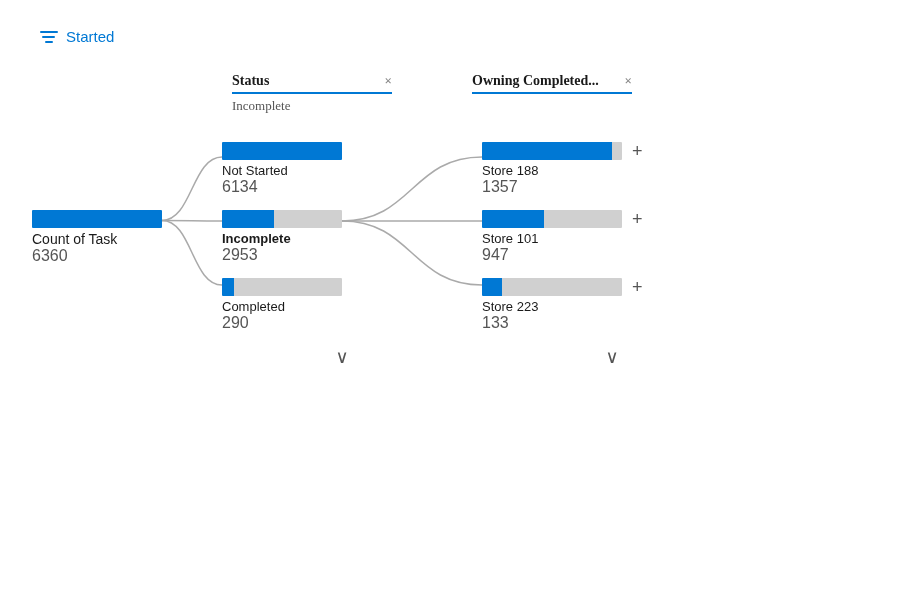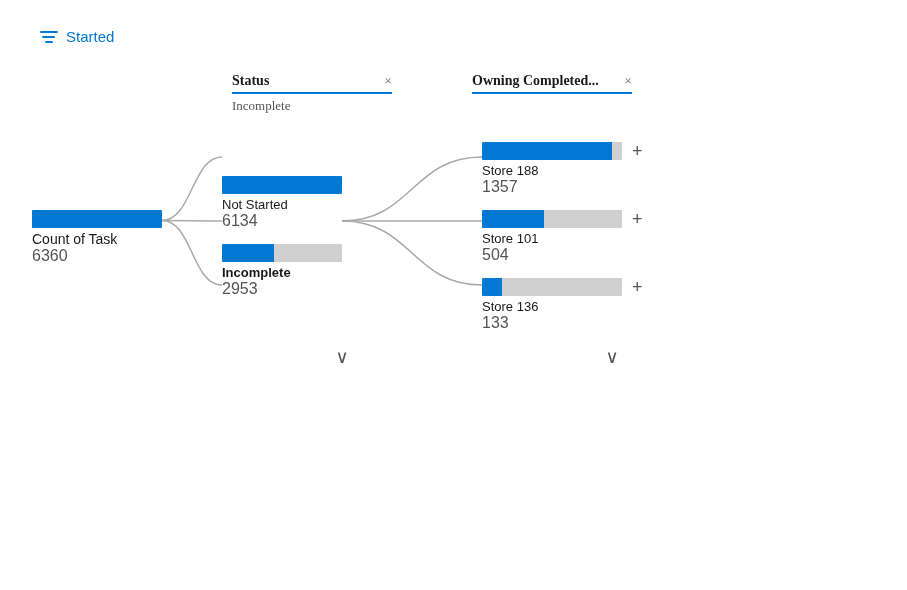--- a/index.html
+++ b/index.html
@@ -294,20 +294,30 @@
             <div class="bar-container">
               <div class="bar-combo" style="width:120px;">
                 <div class="bar-blue" style="width:52px;"></div>
                 <div class="bar-gray" style="width:68px;"></div>
               </div>
             </div>
             <div class="node-label" style="font-weight:700;">Incomplete</div>
             <div class="node-value">2953</div>
           </div>
 
+          <div class="node" id="status-node-2">
+            <div class="bar-container">
+              <div class="bar-combo" style="width:120px;">
+                <div class="bar-blue" style="width:12px;"></div>
+                <div class="bar-gray" style="width:108px;"></div>
+              </div>
+            </div>
+            <div class="node-label">Completed</div>
+            <div class="node-value">290</div>
+          </div>
         </div>
 
         <div class="col-business">
 
           <div class="node" id="biz-node-0">
             <div class="bar-container">
               <div class="bar-combo" style="width:140px;">
                 <div class="bar-blue" style="width:130px;"></div>
                 <div class="bar-gray" style="width:10px;"></div>
               </div>
@@ -319,32 +329,32 @@
 
           <div class="node" id="biz-node-1">
             <div class="bar-container">
               <div class="bar-combo" style="width:140px;">
                 <div class="bar-blue" style="width:62px;"></div>
                 <div class="bar-gray" style="width:78px;"></div>
               </div>
               <span class="plus-icon">+</span>
             </div>
             <div class="node-label">Store 101</div>
-            <div class="node-value">504</div>
+            <div class="node-value">947</div>
           </div>
 
           <div class="node" id="biz-node-2">
             <div class="bar-container">
               <div class="bar-combo" style="width:140px;">
                 <div class="bar-blue" style="width:20px;"></div>
                 <div class="bar-gray" style="width:120px;"></div>
               </div>
               <span class="plus-icon">+</span>
             </div>
-            <div class="node-label">Store 136</div>
+            <div class="node-label">Store 223</div>
             <div class="node-value">133</div>
           </div>
         </div>
       </div>
 
       <div style="display:flex; padding-left:190px; margin-top:14px;">
         <div style="width:200px; text-align:center; margin-left:20px;">
           <span class="chevron-down">∨</span>
         </div>
         <div style="width:220px; text-align:center; margin-left:60px;">

